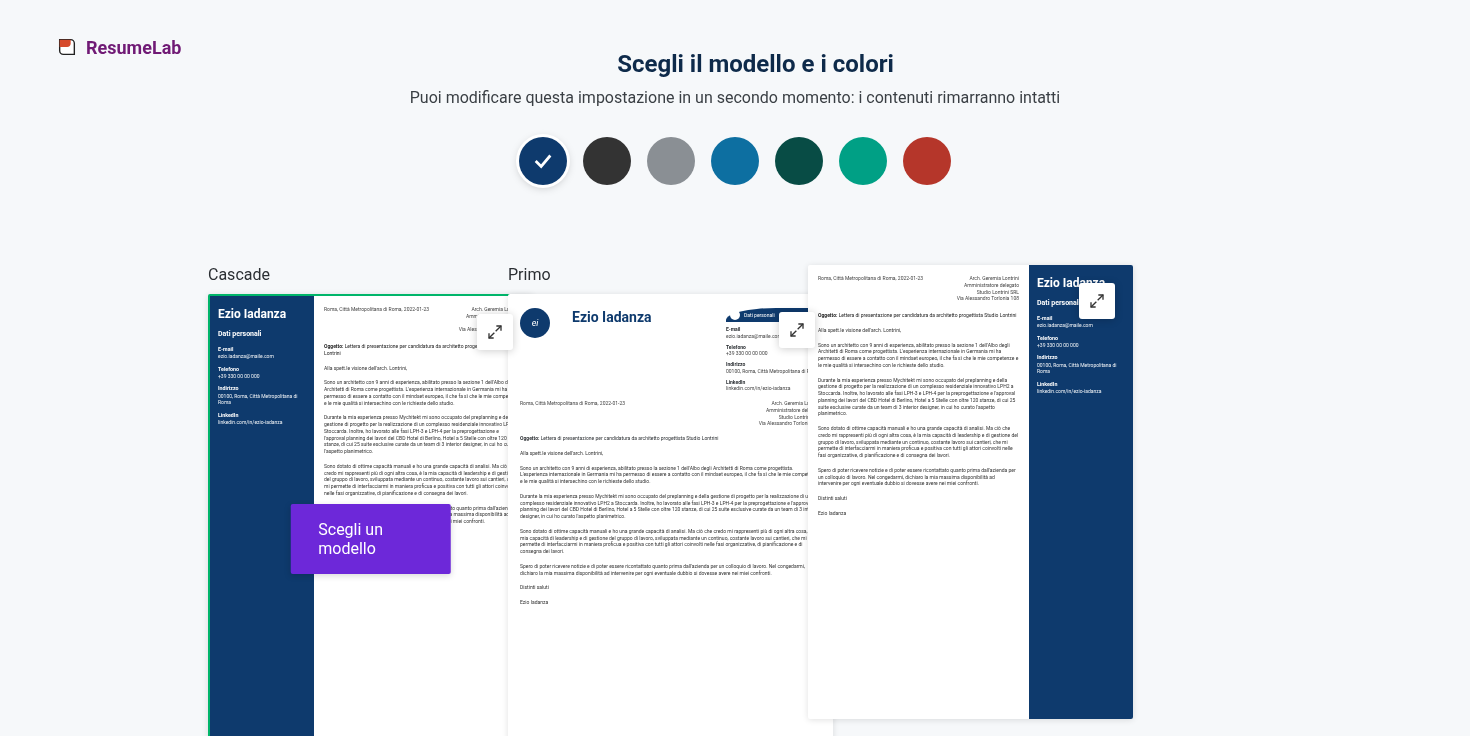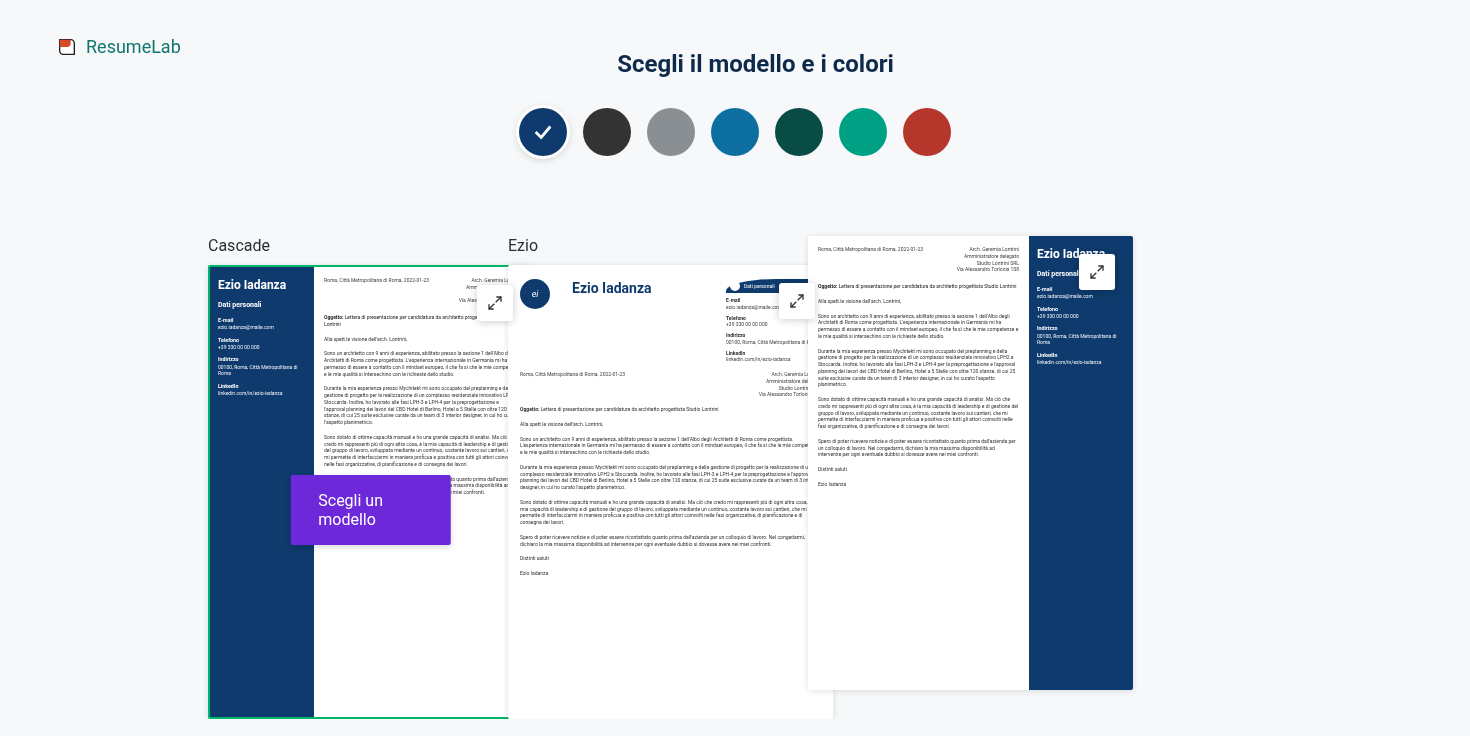--- a/index.html
+++ b/index.html
@@ -1,22 +1,22 @@
 <!DOCTYPE html>
 <html><head>
 <meta charset="utf-8">
 <style>
   * { box-sizing: border-box; margin: 0; padding: 0; }
   body { font-family: -apple-system, BlinkMacSystemFont, "Segoe UI", Roboto, Helvetica, Arial, sans-serif; background: #f6f8fa; color: #2b2f33; width: 1470px; }
   .header {
     padding: 36px 56px 0 56px;
   }
   .logo {
-    display: flex; align-items: flex-start; gap: 8px;
-    font-weight: 400; font-size: 18px; color: #0f766e;
+    display: flex; align-items: center; gap: 8px;
+    font-weight: 700; font-size: 18px; color: #701a75;
   }
   .logo svg { width: 22px; height: 22px; }
   .center {
     text-align: center;
     margin-top: -8px;
   }
   h1 { font-size: 24px; font-weight: 700; color: #0e2a4a; margin-bottom: 10px; margin-left: 41px; }
   .subtitle { font-size: 16px; color: #3a3f44; }
   .colors {
     display: flex; justify-content: center; gap: 16px; margin-top: 30px;
@@ -90,20 +90,21 @@
     <svg viewBox="0 0 24 24">
       <path d="M4 4 h12 a4 4 0 0 1 4 4 v12 h-12 a4 4 0 0 1 -4 -4 z" fill="#fff" stroke="#222" stroke-width="1.5"></path>
       <path d="M4 4 h12 v4 a4 4 0 0 1 -4 4 h-8 z" fill="#d64a2b"></path>
     </svg>
     <span>ResumeLab</span>
   </div>
 </div>
 
 <div class="center">
   <h1>Scegli il modello e i colori</h1>
+  <div class="subtitle">Puoi modificare questa impostazione in un secondo momento: i contenuti rimarranno intatti</div>
   <div class="colors">
     <div class="swatch selected" style="background:#0e3a6d">
       <svg viewBox="0 0 24 24">
           <polyline points="4 12 10 18 20 6"></polyline>
         </svg>
     </div>
     <div class="swatch" style="background:#333333"></div>
     <div class="swatch" style="background:#8a8f94"></div>
     <div class="swatch" style="background:#0d6fa1"></div>
     <div class="swatch" style="background:#084c45"></div>
@@ -156,21 +157,21 @@
           <div class="para">Sono dotato di ottime capacità manuali e ho una grande capacità di analisi. Ma ciò che credo mi rappresenti più di ogni altra cosa, è la mia capacità di leadership e di gestione del gruppo di lavoro, sviluppata mediante un continuo, costante lavoro sui cantieri, che mi permette di interfacciarmi in maniera proficua e positiva con tutti gli attori coinvolti nelle fasi organizzative, di pianificazione e di consegna dei lavori.</div>
           <div class="para">Spero di poter ricevere notizie e di poter essere ricontattato quanto prima dall'azienda per un colloquio di lavoro. Nel congedarmi, dichiaro la mia massima disponibilità ad intervenire per ogni eventuale dubbio si dovesse avere nei miei confronti.</div>
           <div class="para">Distinti saluti</div>
           <div class="para">Ezio Iadanza</div>
         </div>
       </div>
     </div>
   </div>
 
   <div class="tcol">
-    <div class="tlabel">Ezio</div>
+    <div class="tlabel">Primo</div>
     <div class="card primo">
       <div class="expand">
         <svg viewBox="0 0 24 24">
           <polyline points="14 3 21 3 21 10"></polyline>
             <line x1="21" y1="3" x2="13" y2="11"></line>
           <polyline points="10 21 3 21 3 14"></polyline>
             <line x1="3" y1="21" x2="11" y2="13"></line>
         </svg>
       </div>
       <div class="doc">

